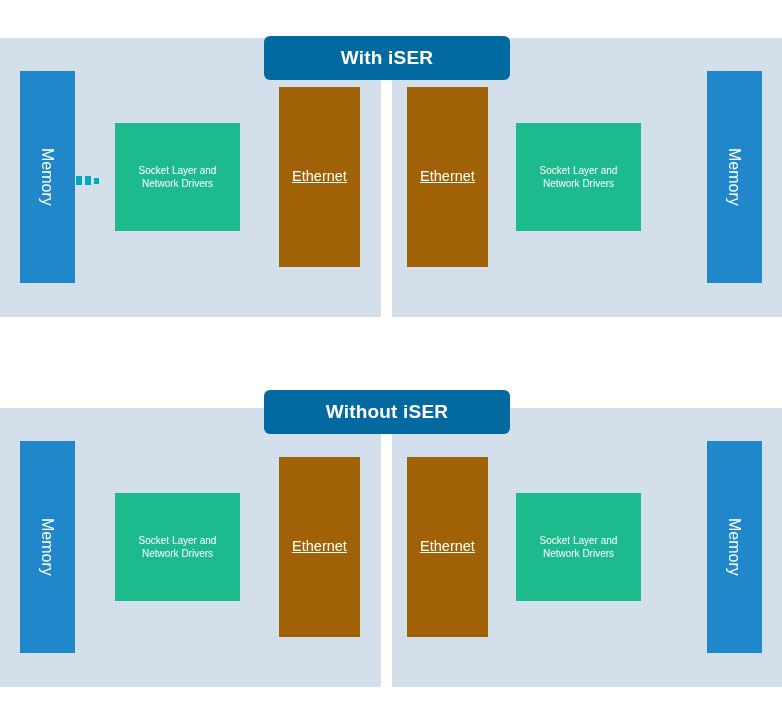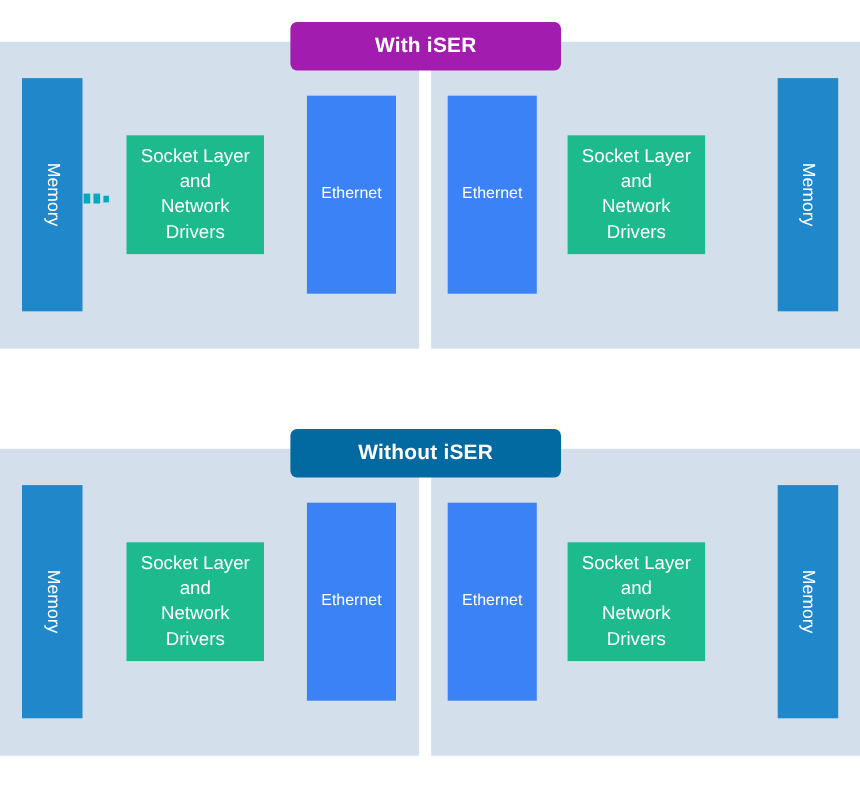--- a/index.html
+++ b/index.html
@@ -52,21 +52,21 @@
     border-radius: 6px;
     display: flex;
     align-items: center;
     justify-content: center;
     color: #ffffff;
     font-size: 19px;
     font-weight: bold;
     letter-spacing: 0.2px;
     z-index: 5;
   }
-  .banner--top    { top: 20px;  background: #a21caf; text-align: center; }
+  .banner--top    { top: 36px;  background: #0369a1; text-align: center; }
   .banner--bottom { top: 390px; background: #0369a1; }
 
   
   .block {
     position: absolute;
     display: flex;
     align-items: center;
     justify-content: center;
     color: #ffffff;
     text-align: center;
@@ -83,29 +83,30 @@
   .block--memory .vlabel {
     writing-mode: vertical-rl;
     text-orientation: mixed;
     white-space: nowrap;
   }
   .block--socket {
     background: #1dba8e;
     width: 125px;
     height: 108px;
     top: 85px;
-    font-size: 17px;
+    font-size: 10px;
     padding: 0 10px;
   }
   .block--ethernet {
-    background: #3b82f6;
+    background: #a16207;
     width: 81px;
     height: 180px;
     top: 49px;
     font-size: 14.5px;
+    text-decoration: underline;
   }
 
   
   .panel--left  .block--memory   { left: 20px;  }
   .panel--left  .block--socket   { left: 115px; }
   .panel--left  .block--ethernet { left: 279px; }
 
   
   .panel--right .block--ethernet { left: 15px;  }
   .panel--right .block--socket   { left: 124px; }

